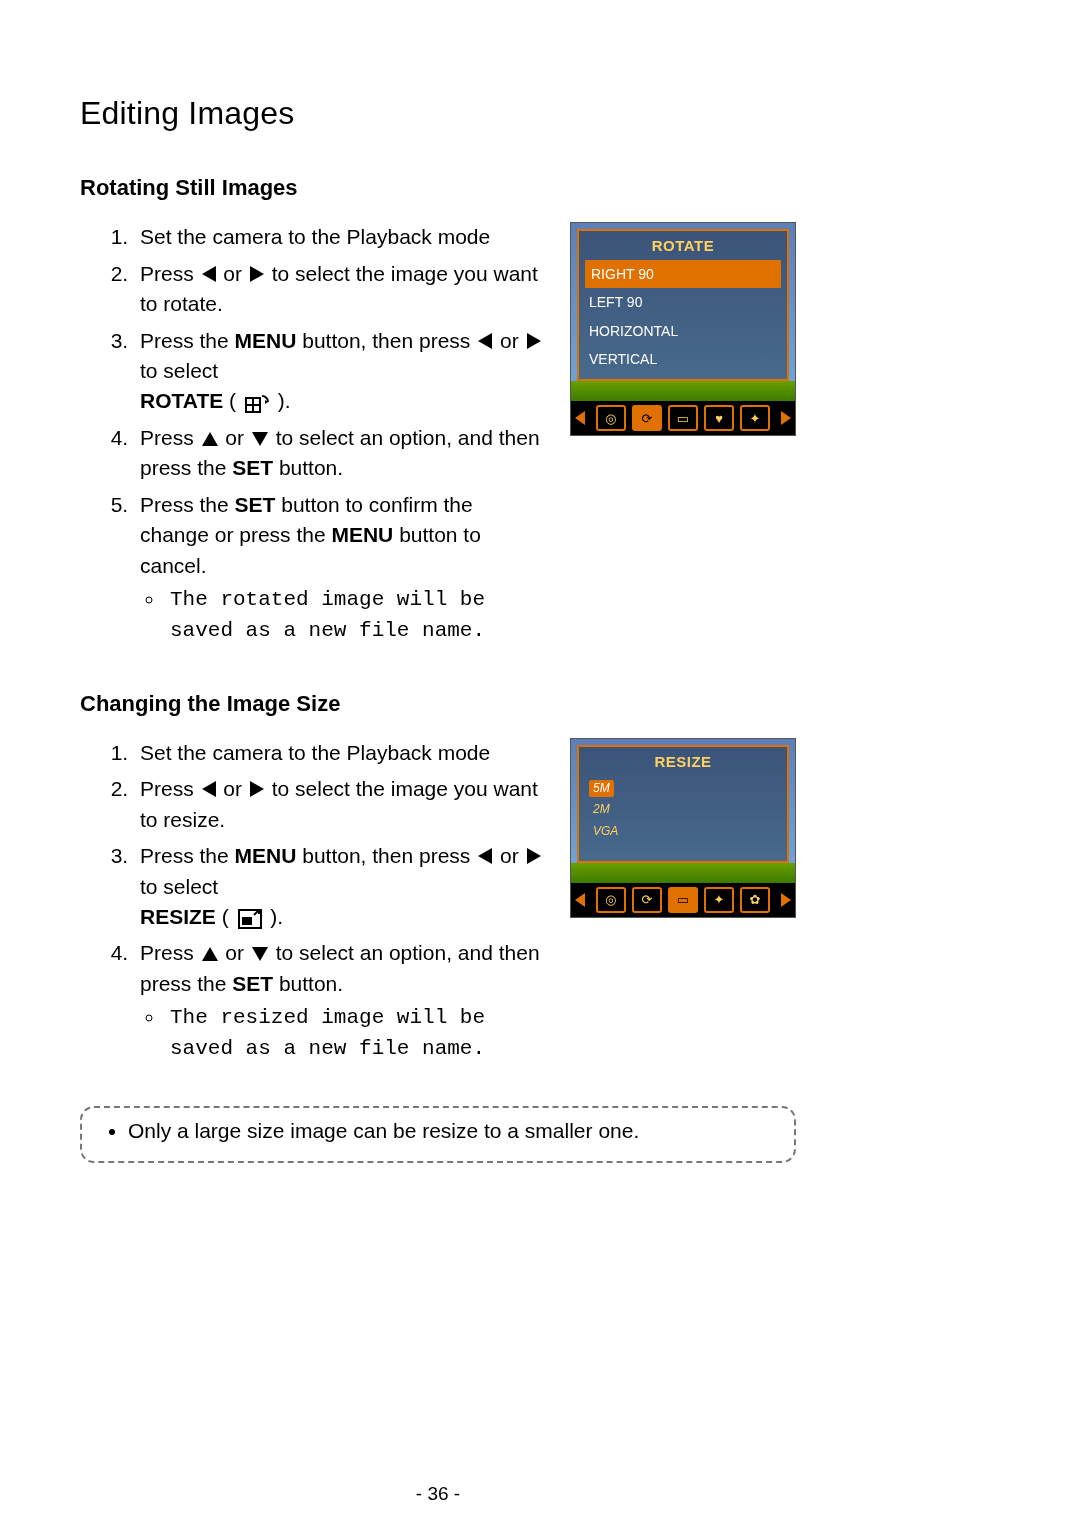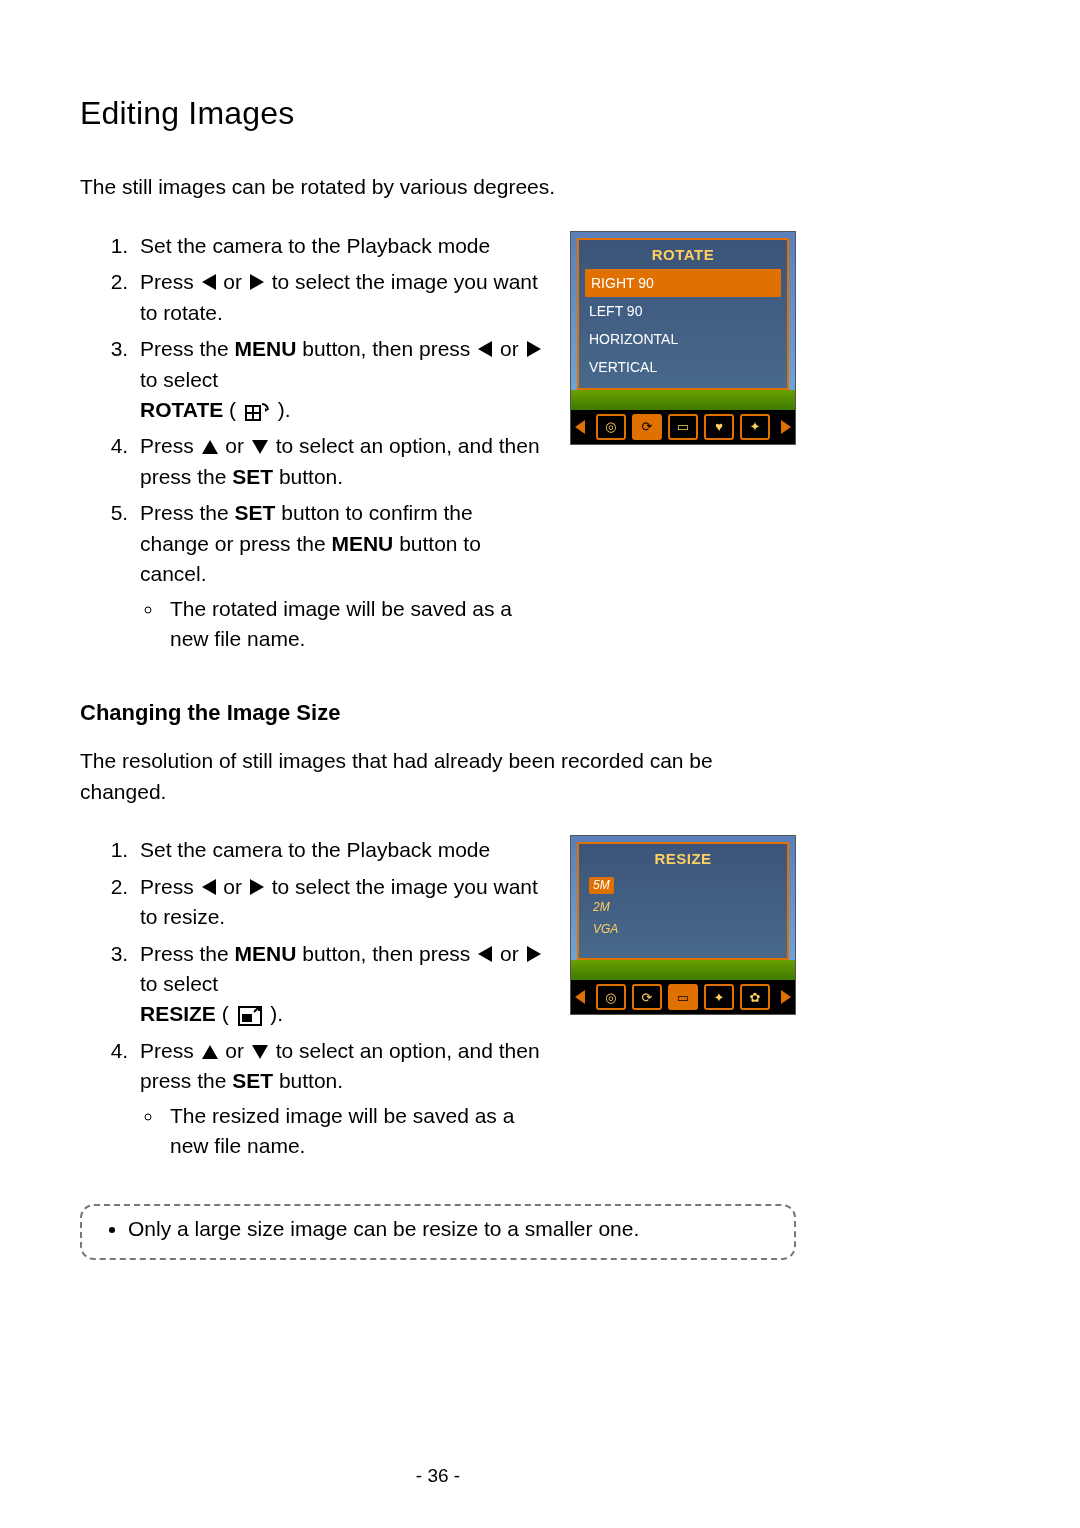--- a/index.html
+++ b/index.html
@@ -44,20 +44,21 @@
     margin: 0;
     padding-left: 54px;
   }
   ol.steps li {
     margin-bottom: 6px;
     padding-left: 6px;
   }
   ul.bullets {
     margin: 4px 0 0 0;
     padding-left: 24px;
+    font-family: Liberation Mono, monospace;
   }
   ul.bullets li { margin-bottom: 4px; }
   .bold { font-weight: 700; }
   .tri {
     display: inline-block; width: 0; height: 0;
     vertical-align: -1px; margin: 0 2px;
   }
   .tri-left  { border-top: 8px solid transparent; border-bottom: 8px solid transparent; border-right: 14px solid #000; }
   .tri-right { border-top: 8px solid transparent; border-bottom: 8px solid transparent; border-left: 14px solid #000; }
   .tri-up    { border-left: 8px solid transparent; border-right: 8px solid transparent; border-bottom: 14px solid #000; }
@@ -154,34 +155,34 @@
     border-radius: 14px;
     padding: 8px 20px 14px 20px;
     margin-top: 26px;
     position: relative;
   }
   .note-title { text-align: center; font-weight: 600; margin-bottom: 2px; }
   .note ul { margin: 0; padding-left: 26px; }
 
   .pgnum {
     position: absolute;
-    bottom: 38px;
+    bottom: 20px;
     left: 0; right: 0;
     text-align: center;
     font-size: 19px;
   }
 </style>
 </head>
 <body>
 
 <div class="page">
 
   <h1 class="page-title">Editing Images</h1>
 
-  <p class="intro">The still images can be rotated by various degrees.</p>
+  <h2 class="section-title">Rotating Still Images</h2>
 
   <div class="row">
     <div class="col-text">
       <ol class="steps">
         <li>Set the camera to the Playback mode</li>
         <li>
           <span>Press </span><span class="tri tri-left"></span><span> or </span><span class="tri tri-right"></span><span> to select the image you want to rotate.</span>
         </li>
         <li>
           <span>Press the </span><span class="bold">MENU</span><span> button, then press </span><span class="tri tri-left"></span><span> or </span><span class="tri tri-right"></span><span> to select </span><br>
@@ -236,21 +237,20 @@
                 <span>✦</span>
               </div>
           </div>
           <div class="tb-ar r"></div>
         </div>
       </div>
     </div>
   </div>
 
   <h2 class="section-title">Changing the Image Size</h2>
-  <p class="intro">The resolution of still images that had already been recorded can be changed.</p>
 
   <div class="row">
     <div class="col-text">
       <ol class="steps">
         <li>Set the camera to the Playback mode</li>
         <li>
           <span>Press </span><span class="tri tri-left"></span><span> or </span><span class="tri tri-right"></span><span> to select the image you want to resize.</span>
         </li>
         <li>
           <span>Press the </span><span class="bold">MENU</span><span> button, then press </span><span class="tri tri-left"></span><span> or </span><span class="tri tri-right"></span><span> to select </span><br>

